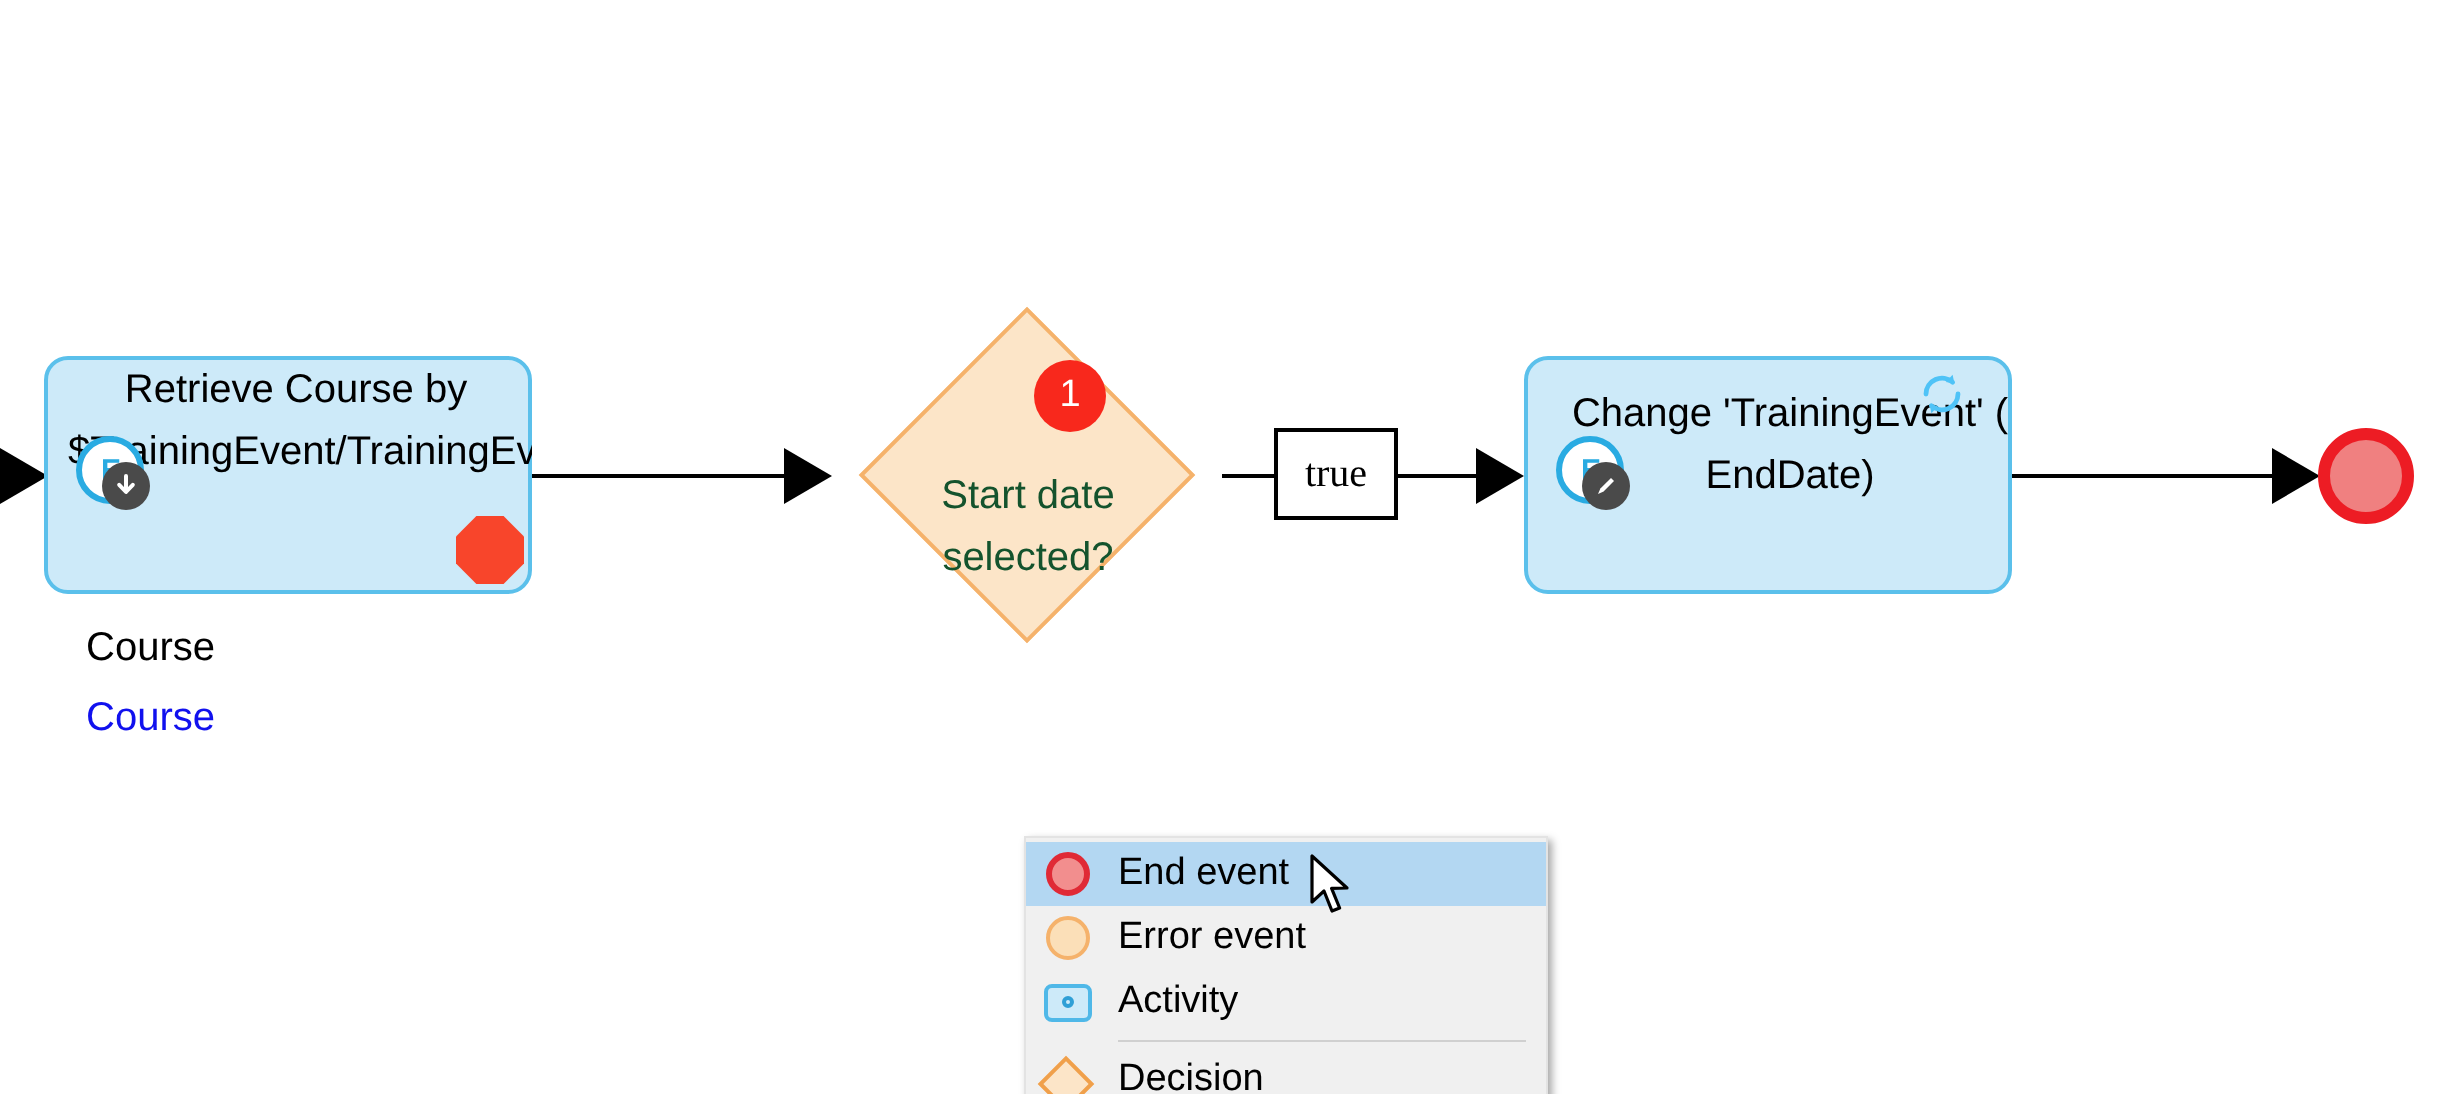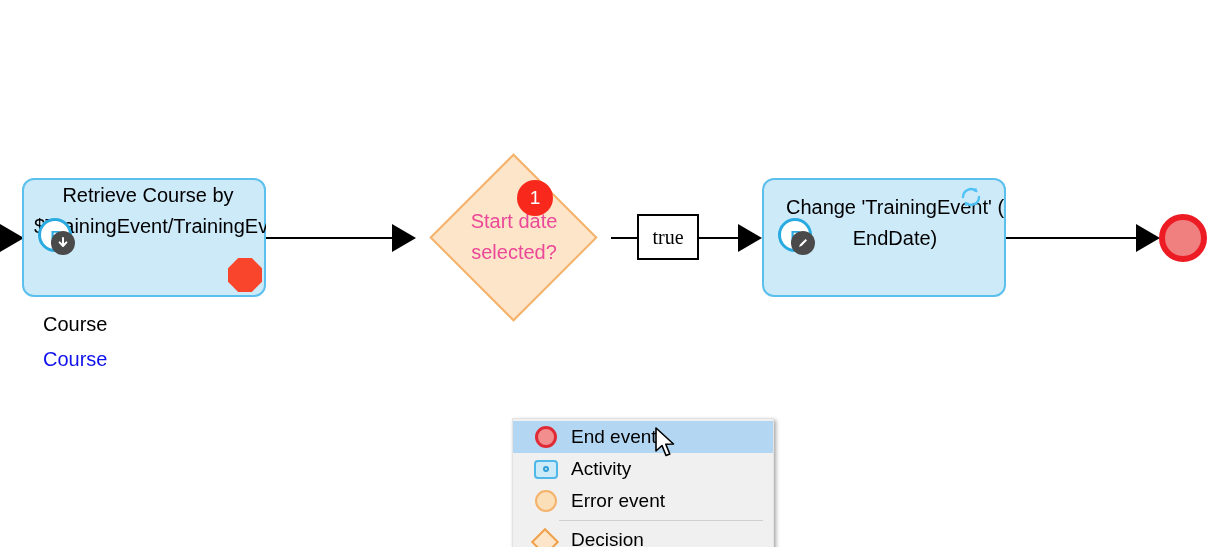--- a/index.html
+++ b/index.html
@@ -91,22 +91,23 @@
     background: #FCE5C8;
     border: 2px solid #F5B26B;
     box-sizing: border-box;
     transform: rotate(45deg);
   }
   .diamond-text {
     position: absolute;
     text-align: center;
     font-size: 20px;
     line-height: 31px;
-    color: #ec4899;
+    color: #14532d;
     white-space: pre-line;
+    margin-top: 27px;
   }
   .count-badge {
     position: absolute;
     width: 36px;
     height: 36px;
     border-radius: 50%;
     background: #F8281C;
     color: #ffffff;
     font-size: 19px;
     display: flex;
@@ -171,21 +172,21 @@
     border: 1px solid #E3E3E3;
     box-shadow: 2px 2px 4px rgba(0,0,0,0.35);
     box-sizing: border-box;
     padding: 2px 0 0 0;
   }
   .menu-item {
     position: relative;
     height: 32px;
     display: flex;
     align-items: center;
-    padding-left: 18px;
+    padding-left: 6px;
     font-size: 19px;
     color: #000000;
     box-sizing: border-box;
   }
   .menu-item.selected {
     background: #B3D7F2;
   }
   .menu-icon {
     width: 30px;
     min-width: 30px;
@@ -300,30 +301,30 @@
 
     <div class="menu-item selected">
       <span class="menu-icon">
         <span class="mi-circle-red"></span>
       </span>
       <span>End event</span>
     </div>
 
     <div class="menu-item">
       <span class="menu-icon">
+        <span class="mi-circle-orange"></span>
+      </span>
+      <span>Error event</span>
+    </div>
+
+    <div class="menu-item">
+      <span class="menu-icon">
         <span class="mi-activity"></span>
       </span>
       <span>Activity</span>
-    </div>
-
-    <div class="menu-item">
-      <span class="menu-icon">
-        <span class="mi-circle-orange"></span>
-      </span>
-      <span>Error event</span>
     </div>
 
     <div class="menu-sep"></div>
 
     <div class="menu-item">
       <span class="menu-icon">
         <span class="mi-diamond"></span>
       </span>
       <span>Decision</span>
     </div>

